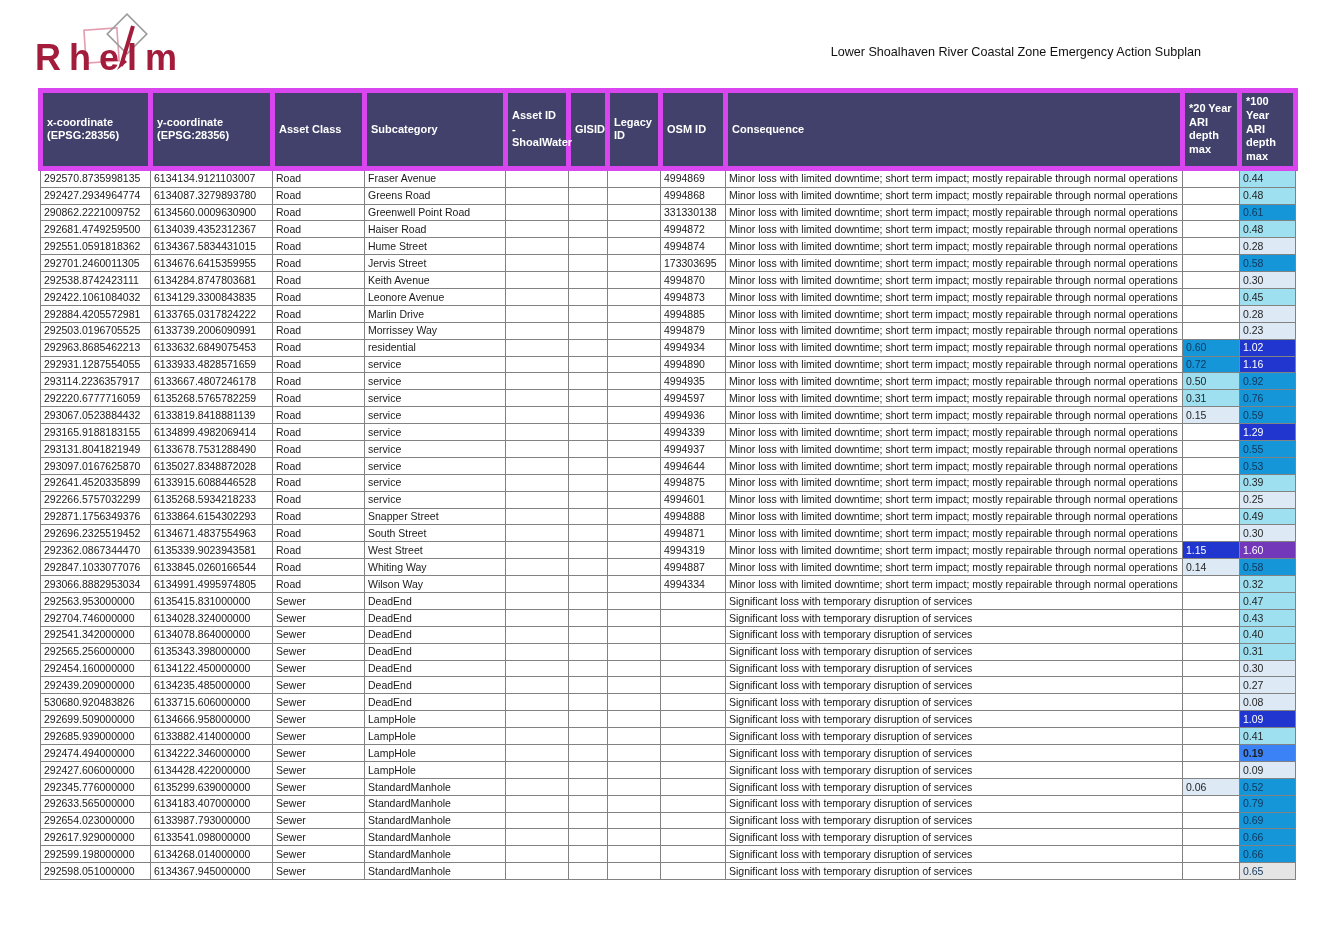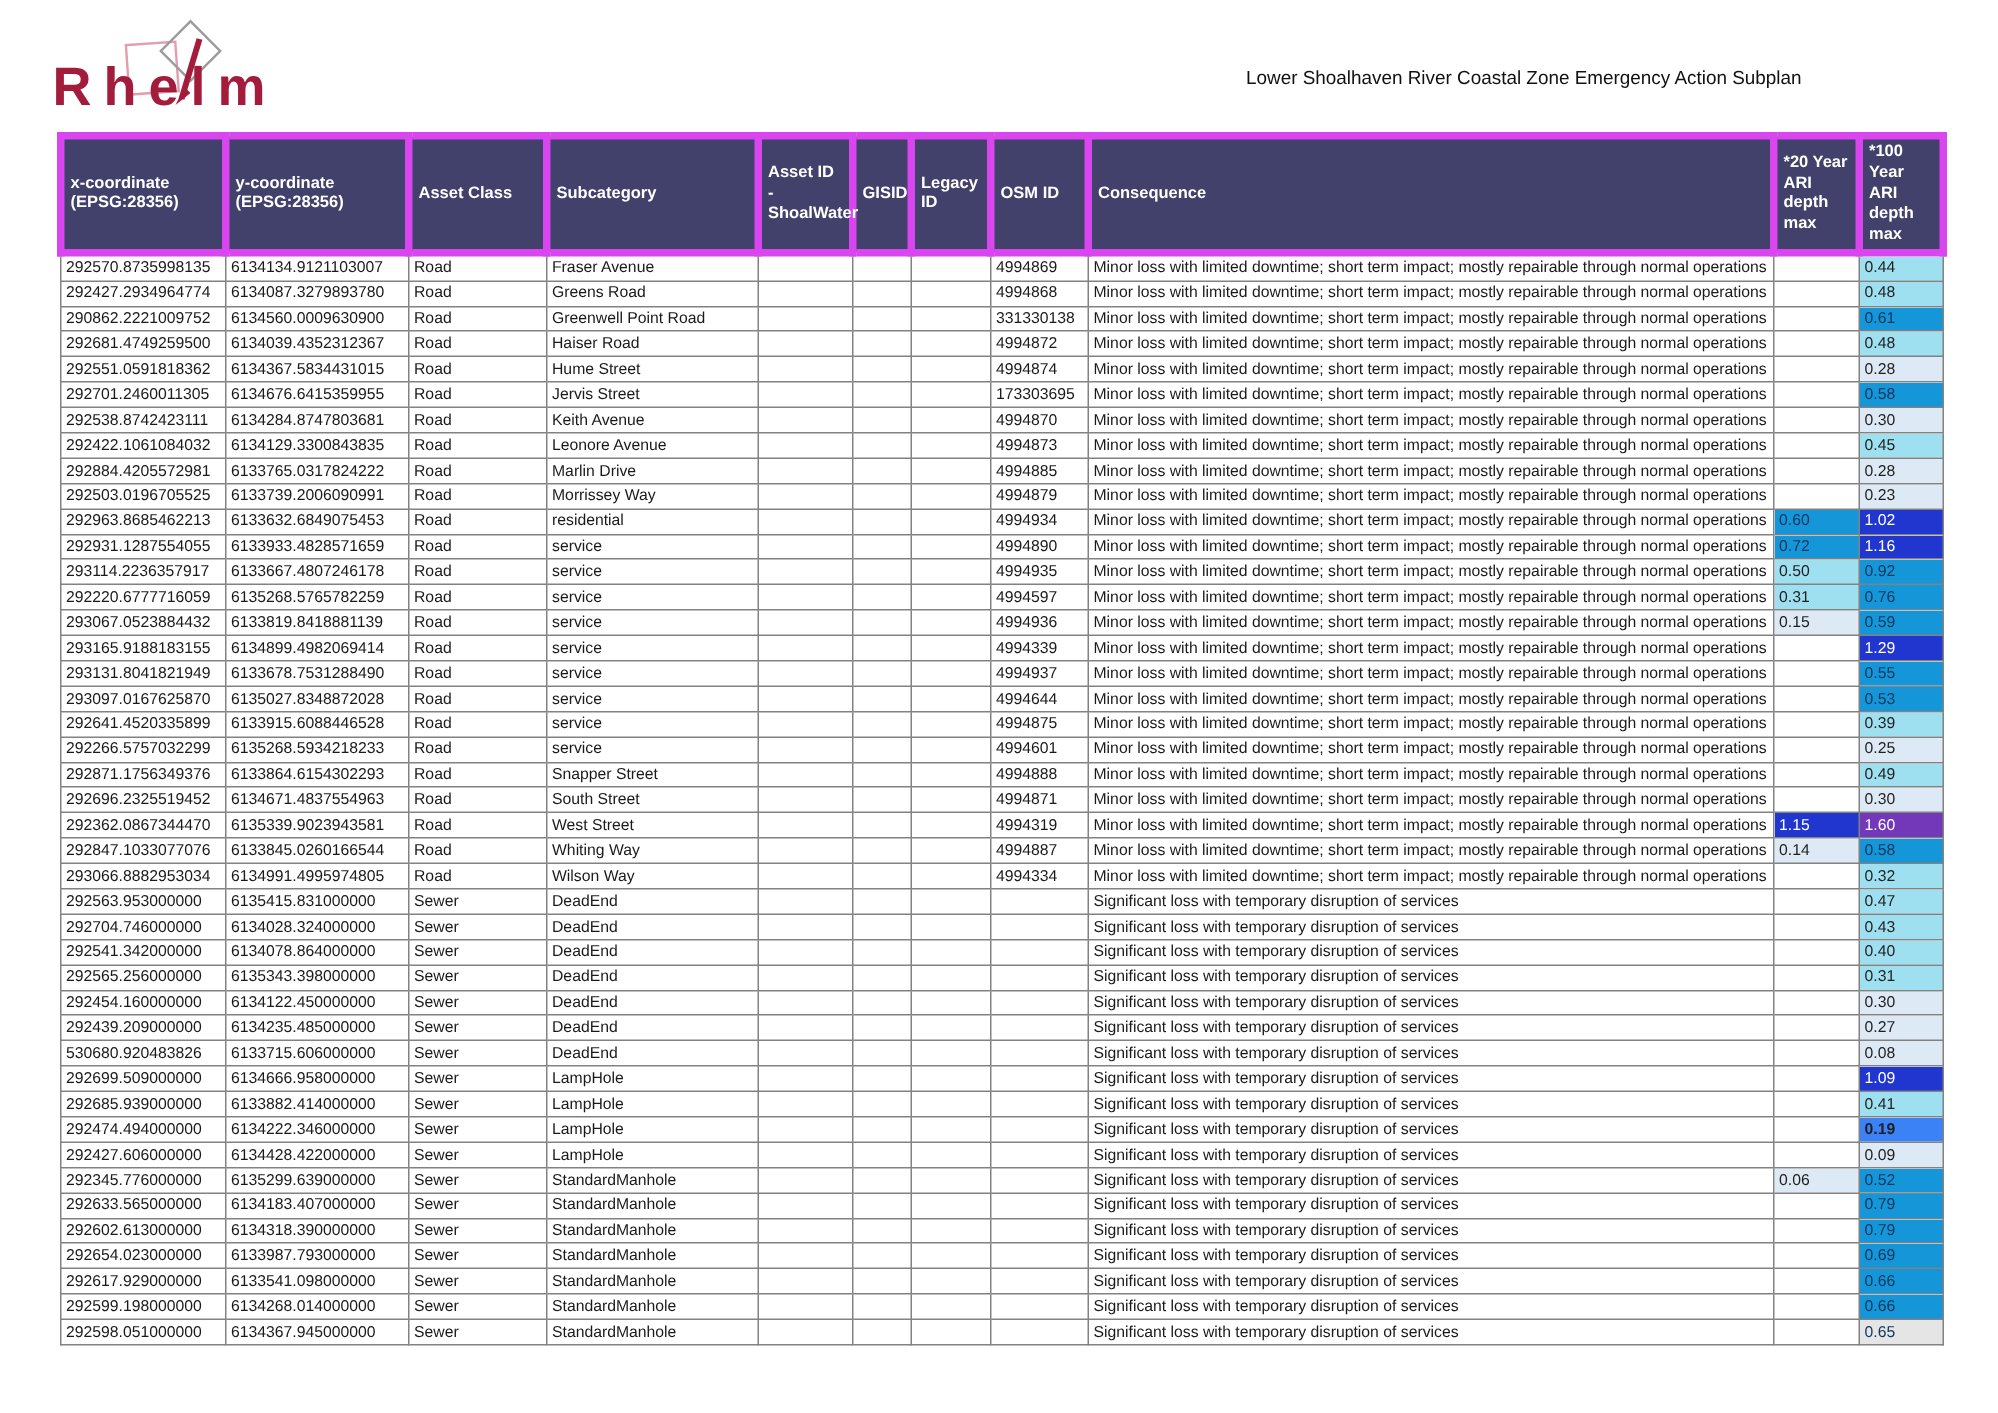--- a/index.html
+++ b/index.html
@@ -563,33 +563,20 @@
           <td>StandardManhole</td>
           <td></td>
           <td></td>
           <td></td>
           <td></td>
           <td>Significant loss with temporary disruption of services</td>
           <td></td>
           <td style="background: rgb(21, 150, 216); color: rgb(16, 55, 92);">0.79</td>
         </tr>
         <tr>
-          <td>292602.613000000</td>
-          <td>6134318.390000000</td>
-          <td>Sewer</td>
-          <td>StandardManhole</td>
-          <td></td>
-          <td></td>
-          <td></td>
-          <td></td>
-          <td>Significant loss with temporary disruption of services</td>
-          <td></td>
-          <td style="background: rgb(21, 150, 216); color: rgb(16, 55, 92);">0.79</td>
-        </tr>
-        <tr>
           <td>292654.023000000</td>
           <td>6133987.793000000</td>
           <td>Sewer</td>
           <td>StandardManhole</td>
           <td></td>
           <td></td>
           <td></td>
           <td></td>
           <td>Significant loss with temporary disruption of services</td>
           <td></td>

